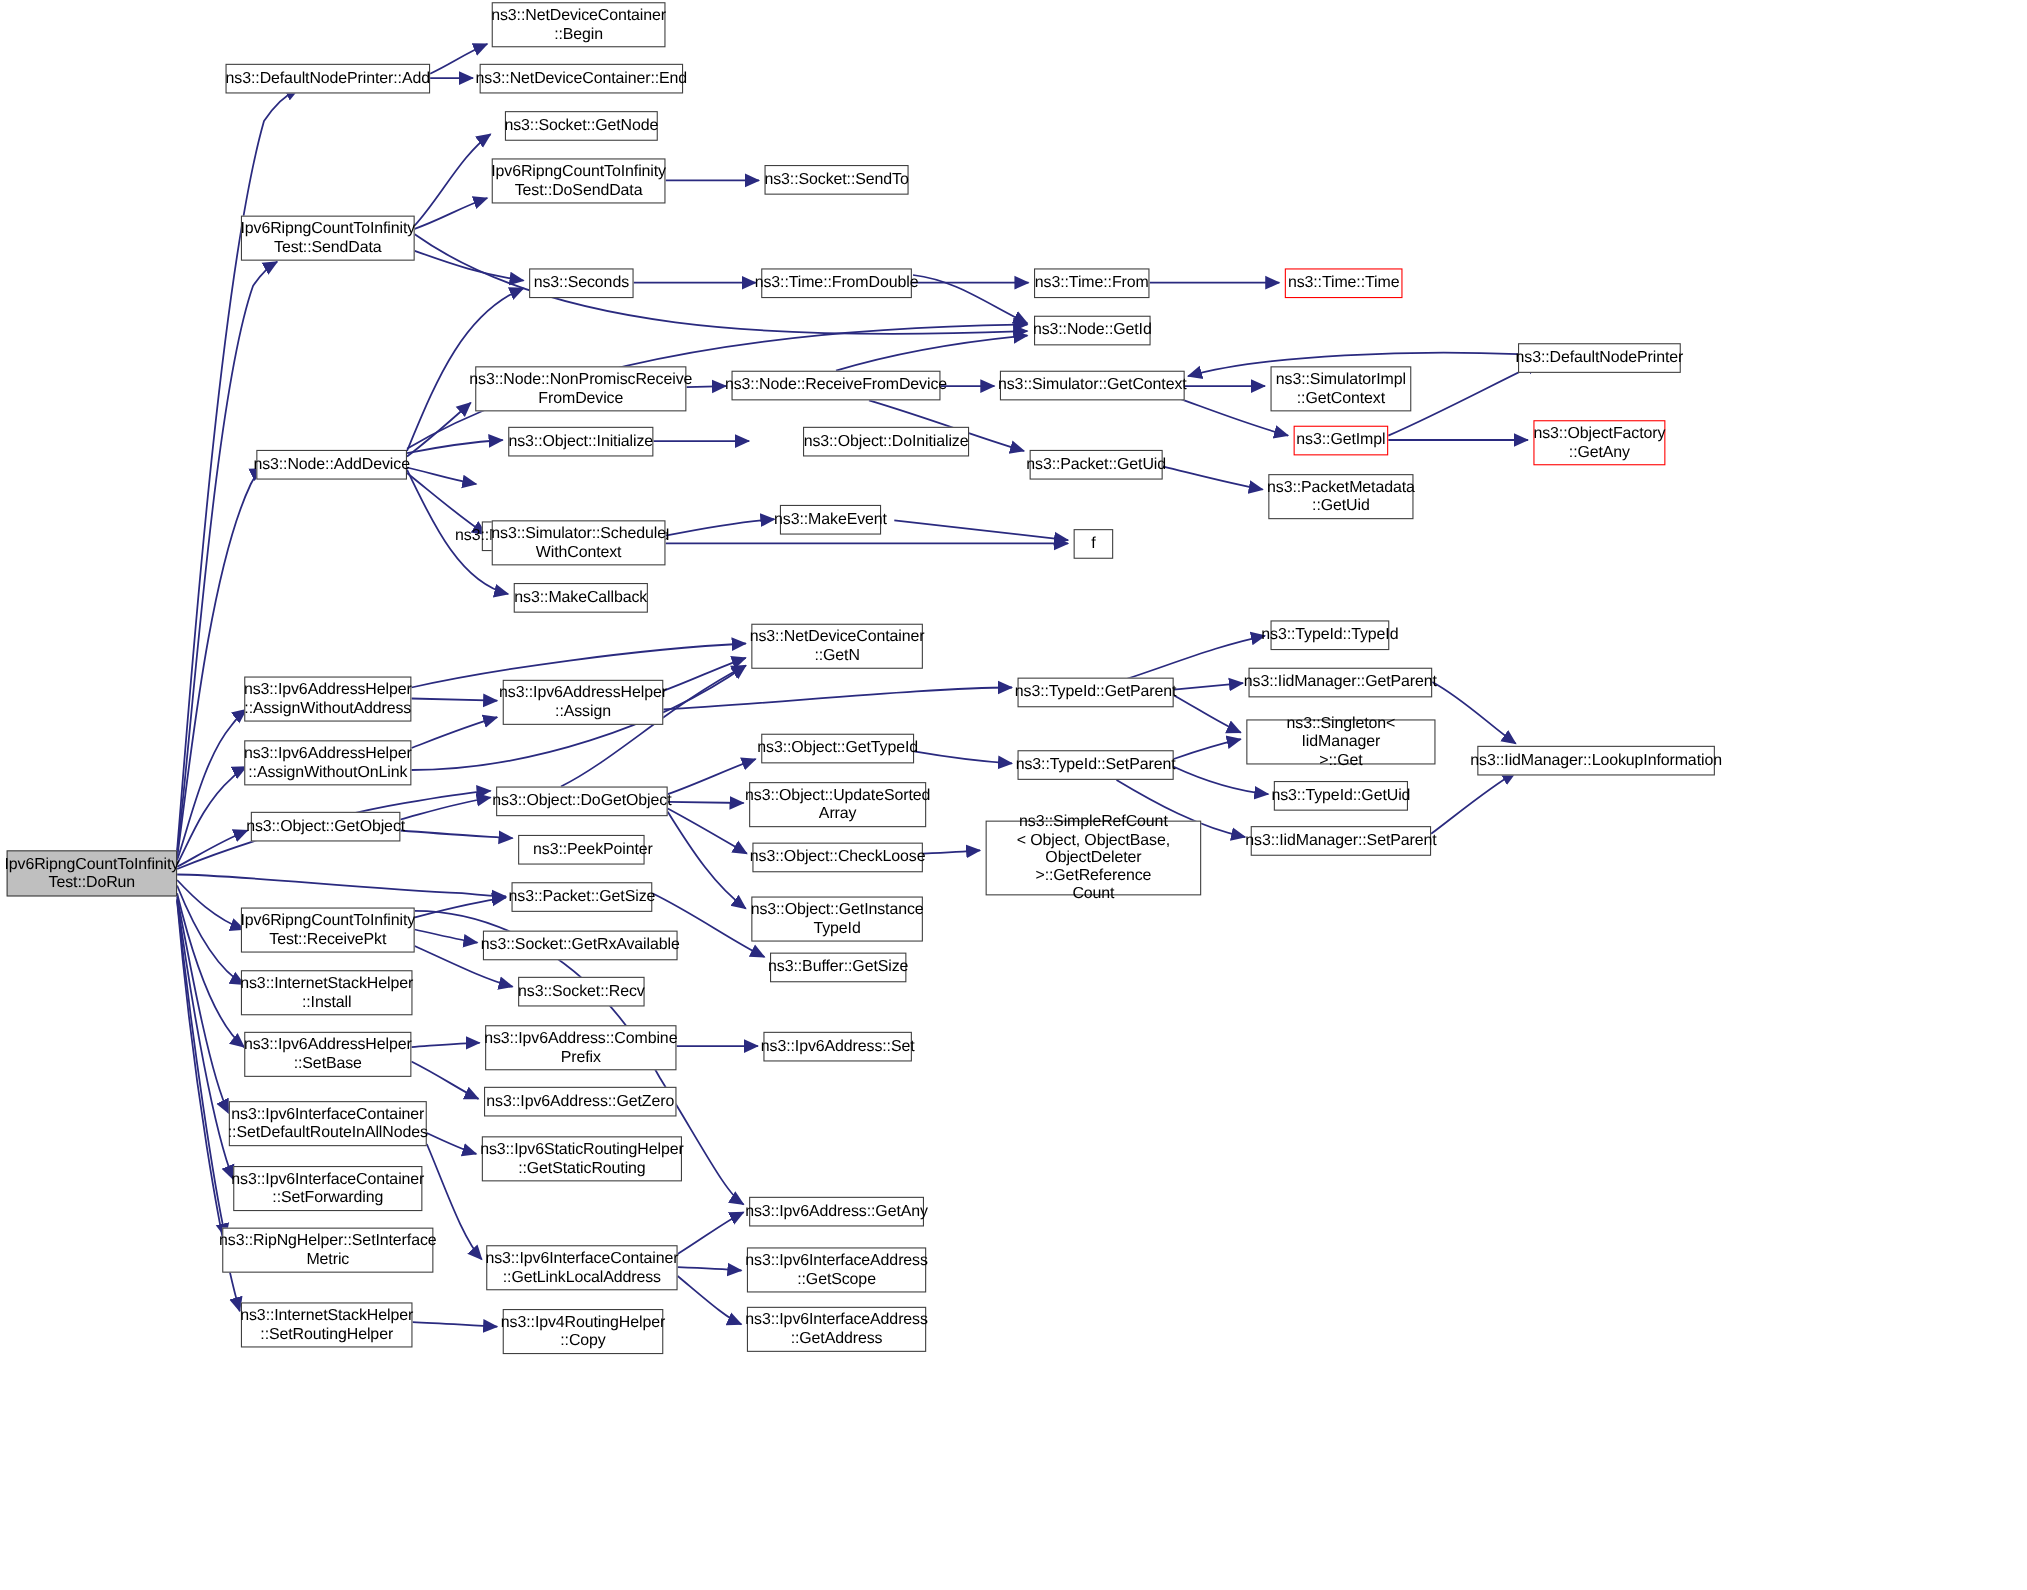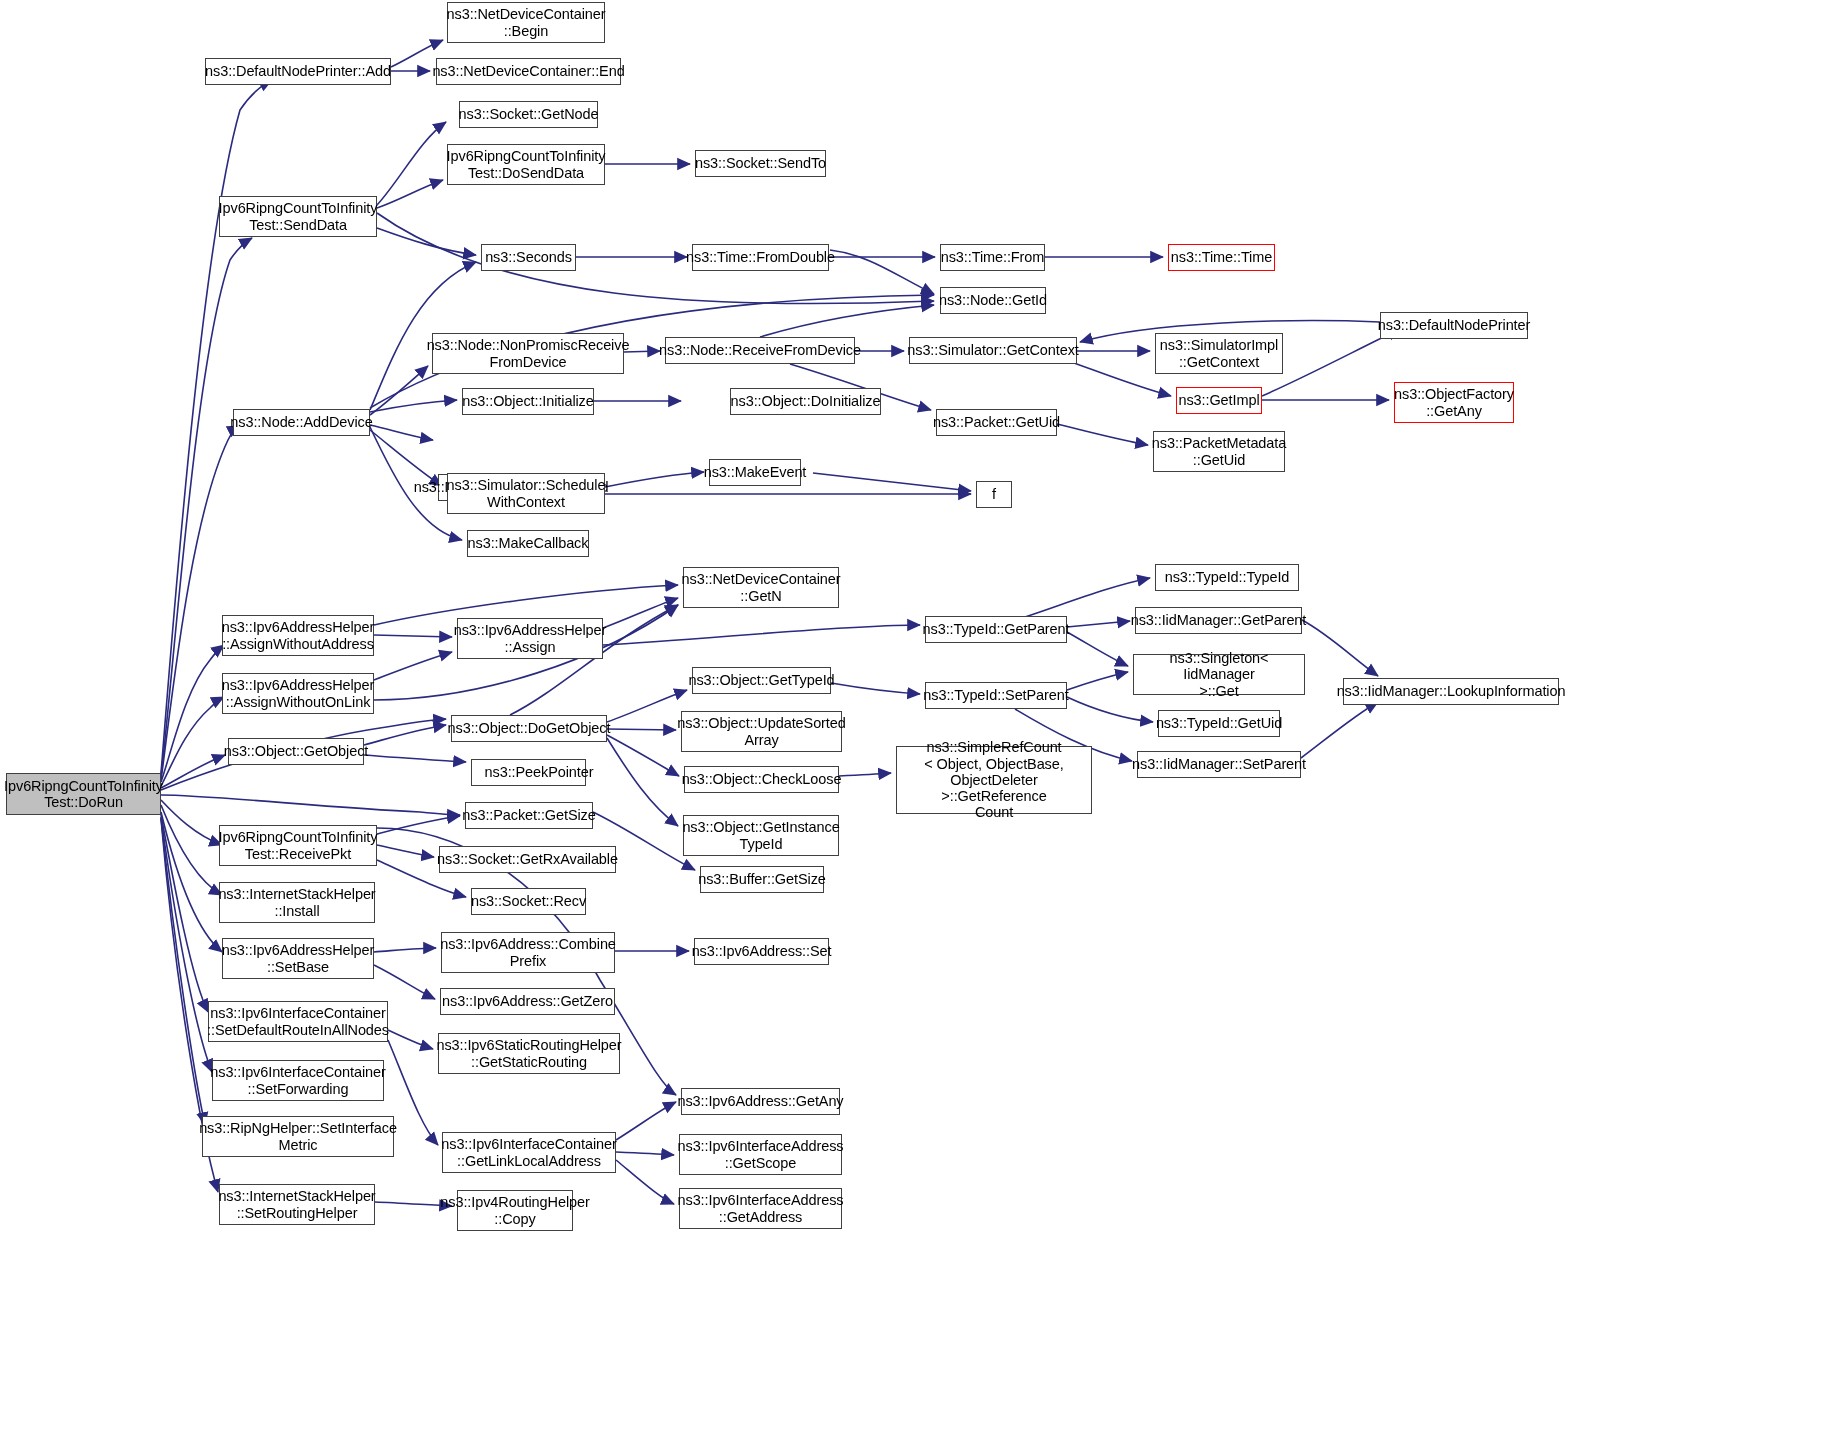--- a/index.html
+++ b/index.html
@@ -181,21 +181,21 @@
       <div class="node" style="left: 936px; top: 409px; width: 121px; height: 27px;">ns3::Packet::GetUid</div>
       <div class="node" style="left: 1153px; top: 431px; width: 132px; height: 41px;">ns3::PacketMetadata
 ::GetUid</div>
       <div class="node" style="left: 447px; top: 473px; width: 158px; height: 41px;">ns3::Simulator::Schedule
 WithContext</div>
       <div class="node" style="left: 709px; top: 459px; width: 92px; height: 27px;">ns3::MakeEvent</div>
       <div class="node" style="left: 976px; top: 481px; width: 36px; height: 27px;">f</div>
       <div class="node" style="left: 467px; top: 530px; width: 122px; height: 27px;">ns3::MakeCallback</div>
       <div class="node" style="left: 683px; top: 567px; width: 156px; height: 41px;">ns3::NetDeviceContainer
 ::GetN</div>
-      <div class="node" style="left: 1155px; top: 564px; width: 144px; height: 27px;">ns3::TypeId::TypeId</div>
+      <div class="node" style="left: 1155px; top: 564px; width: 108px; height: 27px;">ns3::TypeId::TypeId</div>
       <div class="node" style="left: 925px; top: 616px; width: 142px; height: 27px;">ns3::TypeId::GetParent</div>
       <div class="node" style="left: 1135px; top: 607px; width: 167px; height: 27px;">ns3::IidManager::GetParent</div>
       <div class="node" style="left: 222px; top: 615px; width: 152px; height: 41px;">ns3::Ipv6AddressHelper
 ::AssignWithoutAddress</div>
       <div class="node" style="left: 457px; top: 618px; width: 146px; height: 41px;">ns3::Ipv6AddressHelper
 ::Assign</div>
       <div class="node" style="left: 1133px; top: 654px; width: 172px; height: 41px;">ns3::Singleton&lt; IidManager
 &gt;::Get</div>
       <div class="node" style="left: 1343px; top: 678px; width: 216px; height: 27px;">ns3::IidManager::LookupInformation</div>
       <div class="node" style="left: 222px; top: 673px; width: 152px; height: 41px;">ns3::Ipv6AddressHelper
@@ -240,17 +240,17 @@
       <div class="node" style="left: 202px; top: 1116px; width: 192px; height: 41px;">ns3::RipNgHelper::SetInterface
 Metric</div>
       <div class="node" style="left: 442px; top: 1132px; width: 174px; height: 41px;">ns3::Ipv6InterfaceContainer
 ::GetLinkLocalAddress</div>
       <div class="node" style="left: 679px; top: 1134px; width: 163px; height: 41px;">ns3::Ipv6InterfaceAddress
 ::GetScope</div>
       <div class="node" style="left: 679px; top: 1188px; width: 163px; height: 41px;">ns3::Ipv6InterfaceAddress
 ::GetAddress</div>
       <div class="node" style="left: 219px; top: 1184px; width: 156px; height: 41px;">ns3::InternetStackHelper
 ::SetRoutingHelper</div>
-      <div class="node" style="left: 457px; top: 1190px; width: 116px; height: 41px;">ns3::Ipv4RoutingHelper
+      <div class="node" style="left: 457px; top: 1190px; width: 146px; height: 41px;">ns3::Ipv4RoutingHelper
 ::Copy</div>
     </div>
 
 </div>
 
 </body></html>

